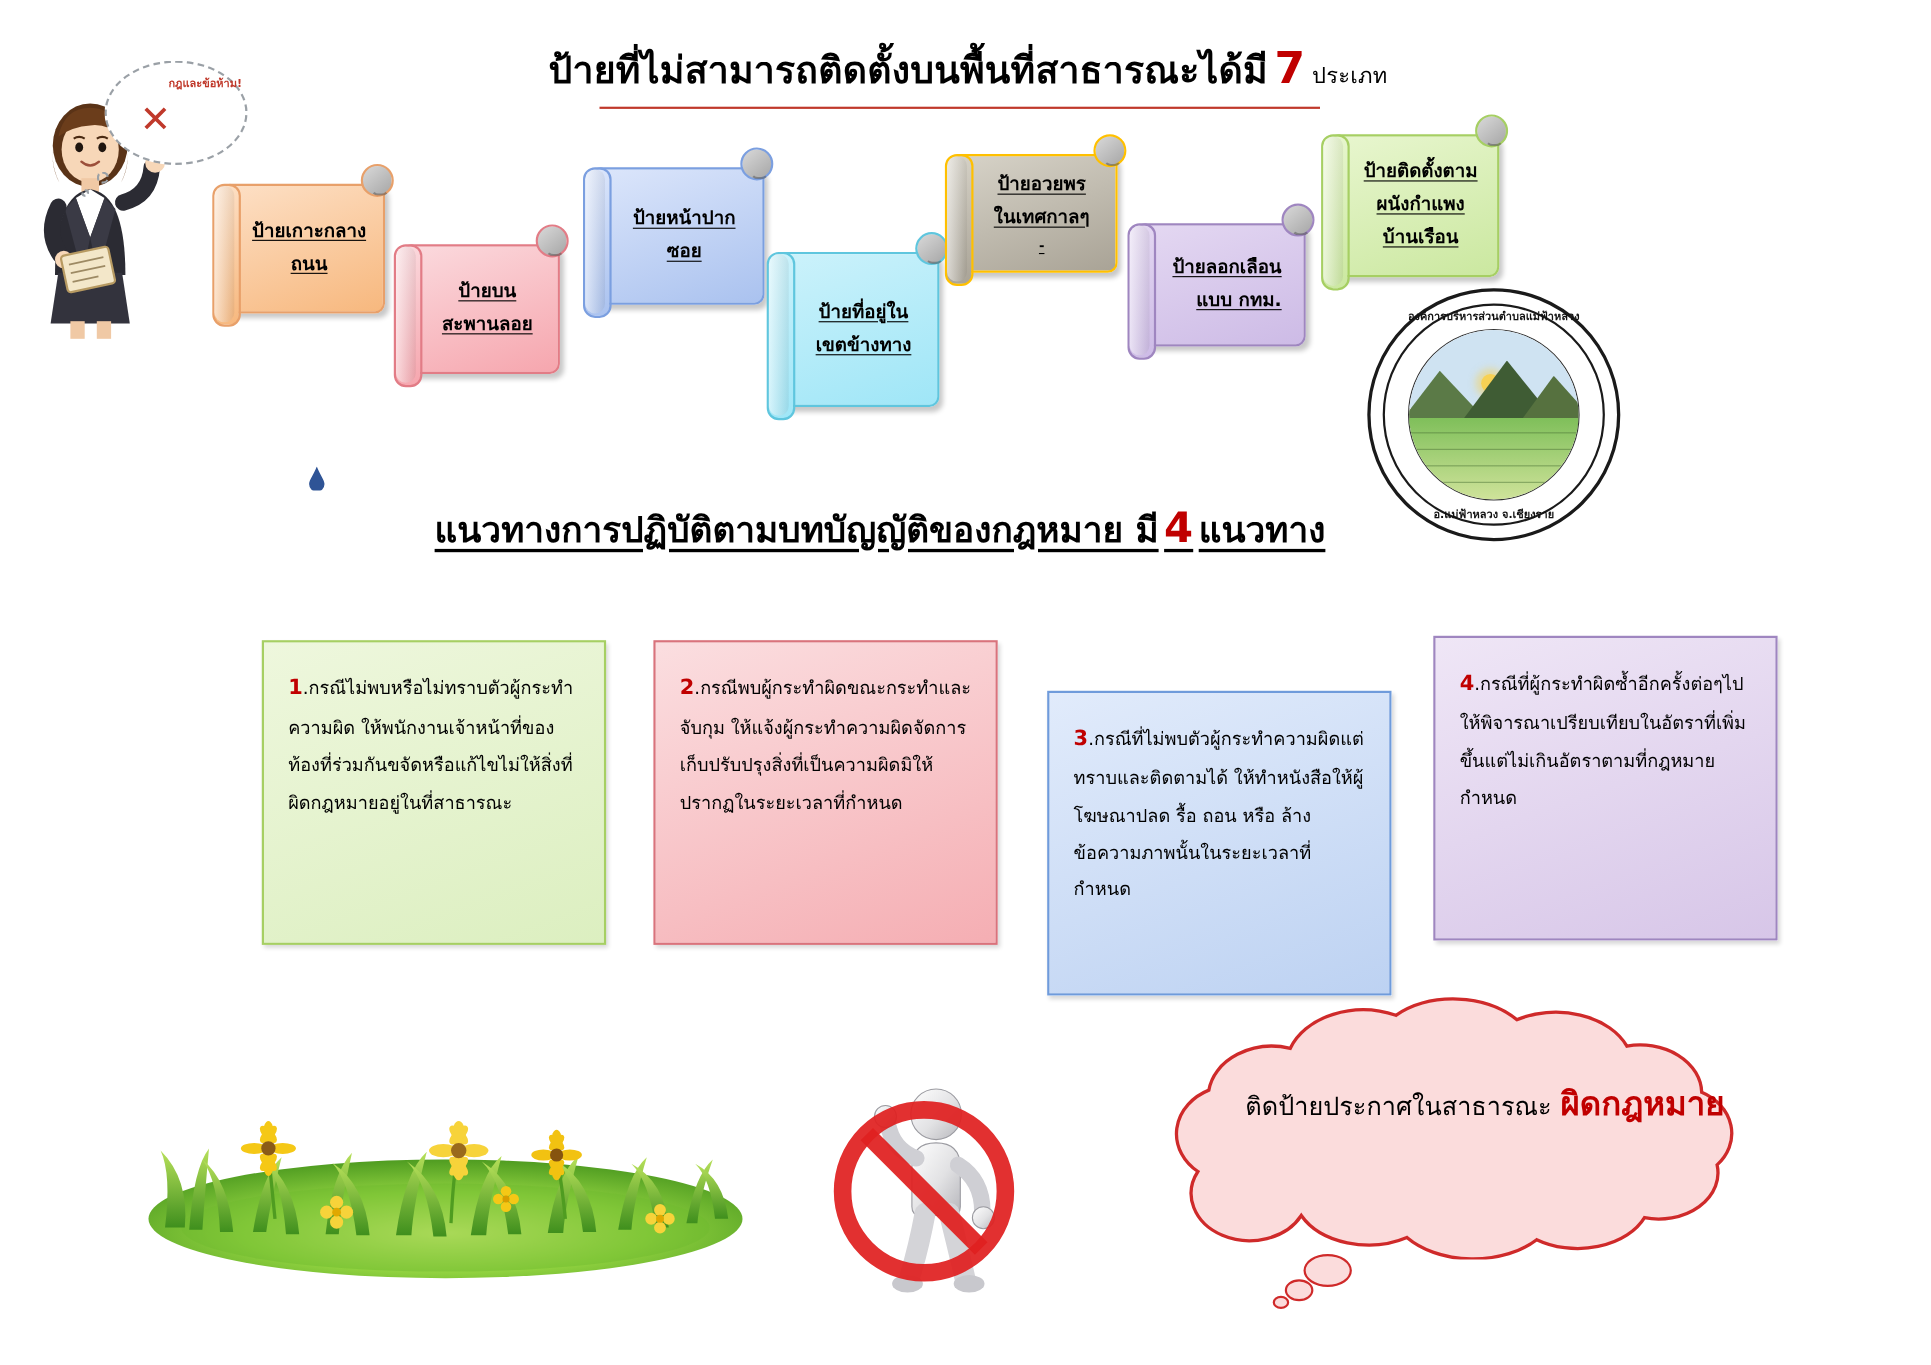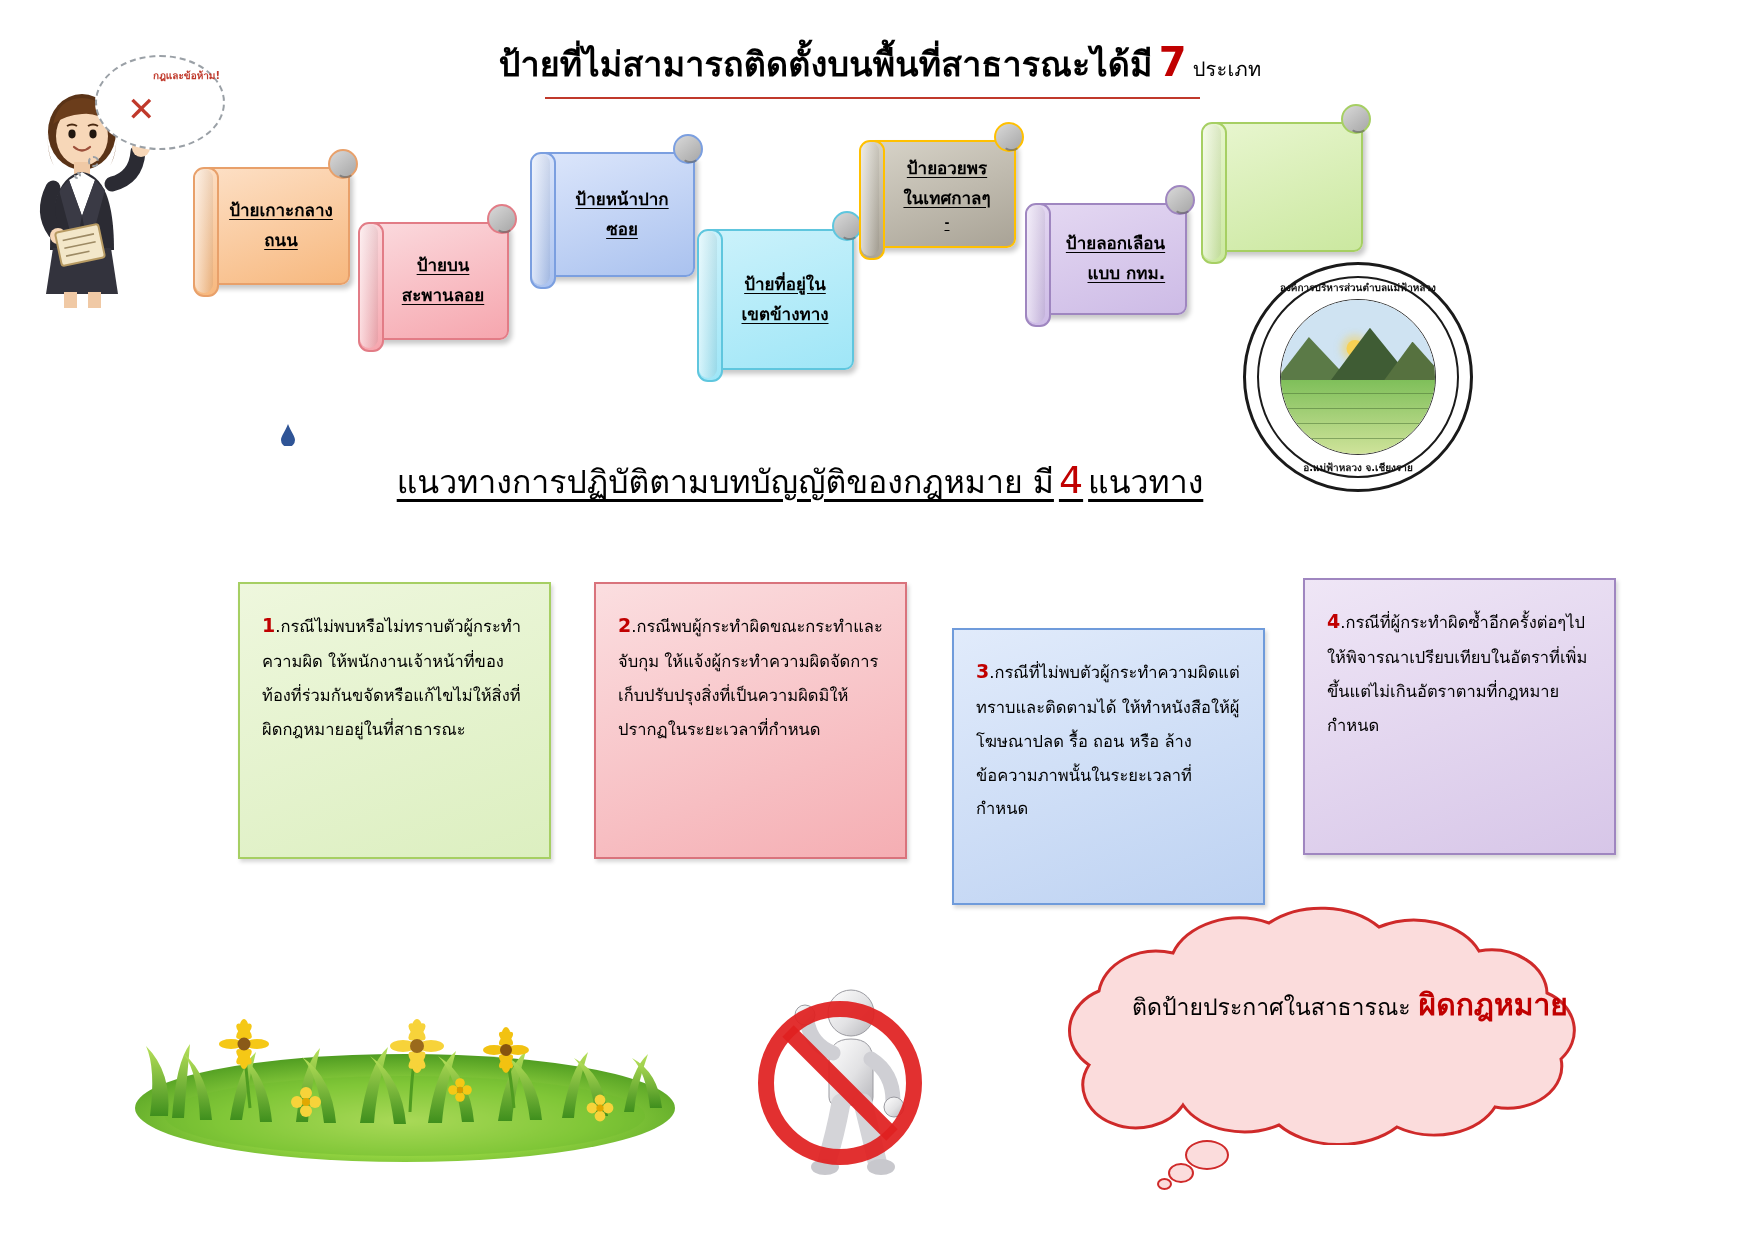--- a/index.html
+++ b/index.html
@@ -164,21 +164,21 @@
     position: absolute; left: 0; width: 100%; text-align: center;
     font-size: 10px; font-weight: 700; color:#111;
   }
   #seal .seal-text-top { top: 15px; }
   #seal .seal-text-bottom { bottom: 14px; margin-top: 27px; }
 
   
   #title-2 {
     position: absolute; left: 300px; top: 458px; width: 1000px;
     text-align: center;
-    font-size: 32px; font-weight: 400;
+    font-size: 32px; font-weight: 700;
     text-decoration: underline;
     text-underline-offset: 6px;
     line-height: 1.2;
   }
   #title-2 .count { color:#c00000; font-size: 38px; padding: 0 5px; }
 
   
   .method-box {
     position: absolute;
     top: 582px;
@@ -340,20 +340,25 @@
   <span class="knob"></span>
   <span class="label">
     <span>ป้ายลอกเลือน</span><br>
     <span>แบบ กทม.</span>
   </span>
 </div>
 
 <div class="scroll" id="banner-7">
   <span class="roll-shade"></span>
   <span class="knob"></span>
+  <span class="label">
+    <span>ป้ายติดตั้งตาม</span><br>
+    <span>ผนังกำแพง</span><br>
+    <span>บ้านเรือน</span>
+  </span>
 </div>
 
 <div id="blue-marker">
   <svg viewBox="0 0 16 22" width="16" height="22" xmlns="http://www.w3.org/2000/svg">
     <path d="M8 0 C11 8 15 12 15 16 a7 7 0 0 1 -14 0 C1 12 5 8 8 0 z" fill="#2f5496"></path>
   </svg>
 </div>
 
 <div id="seal">
   <div class="ring2"></div>

